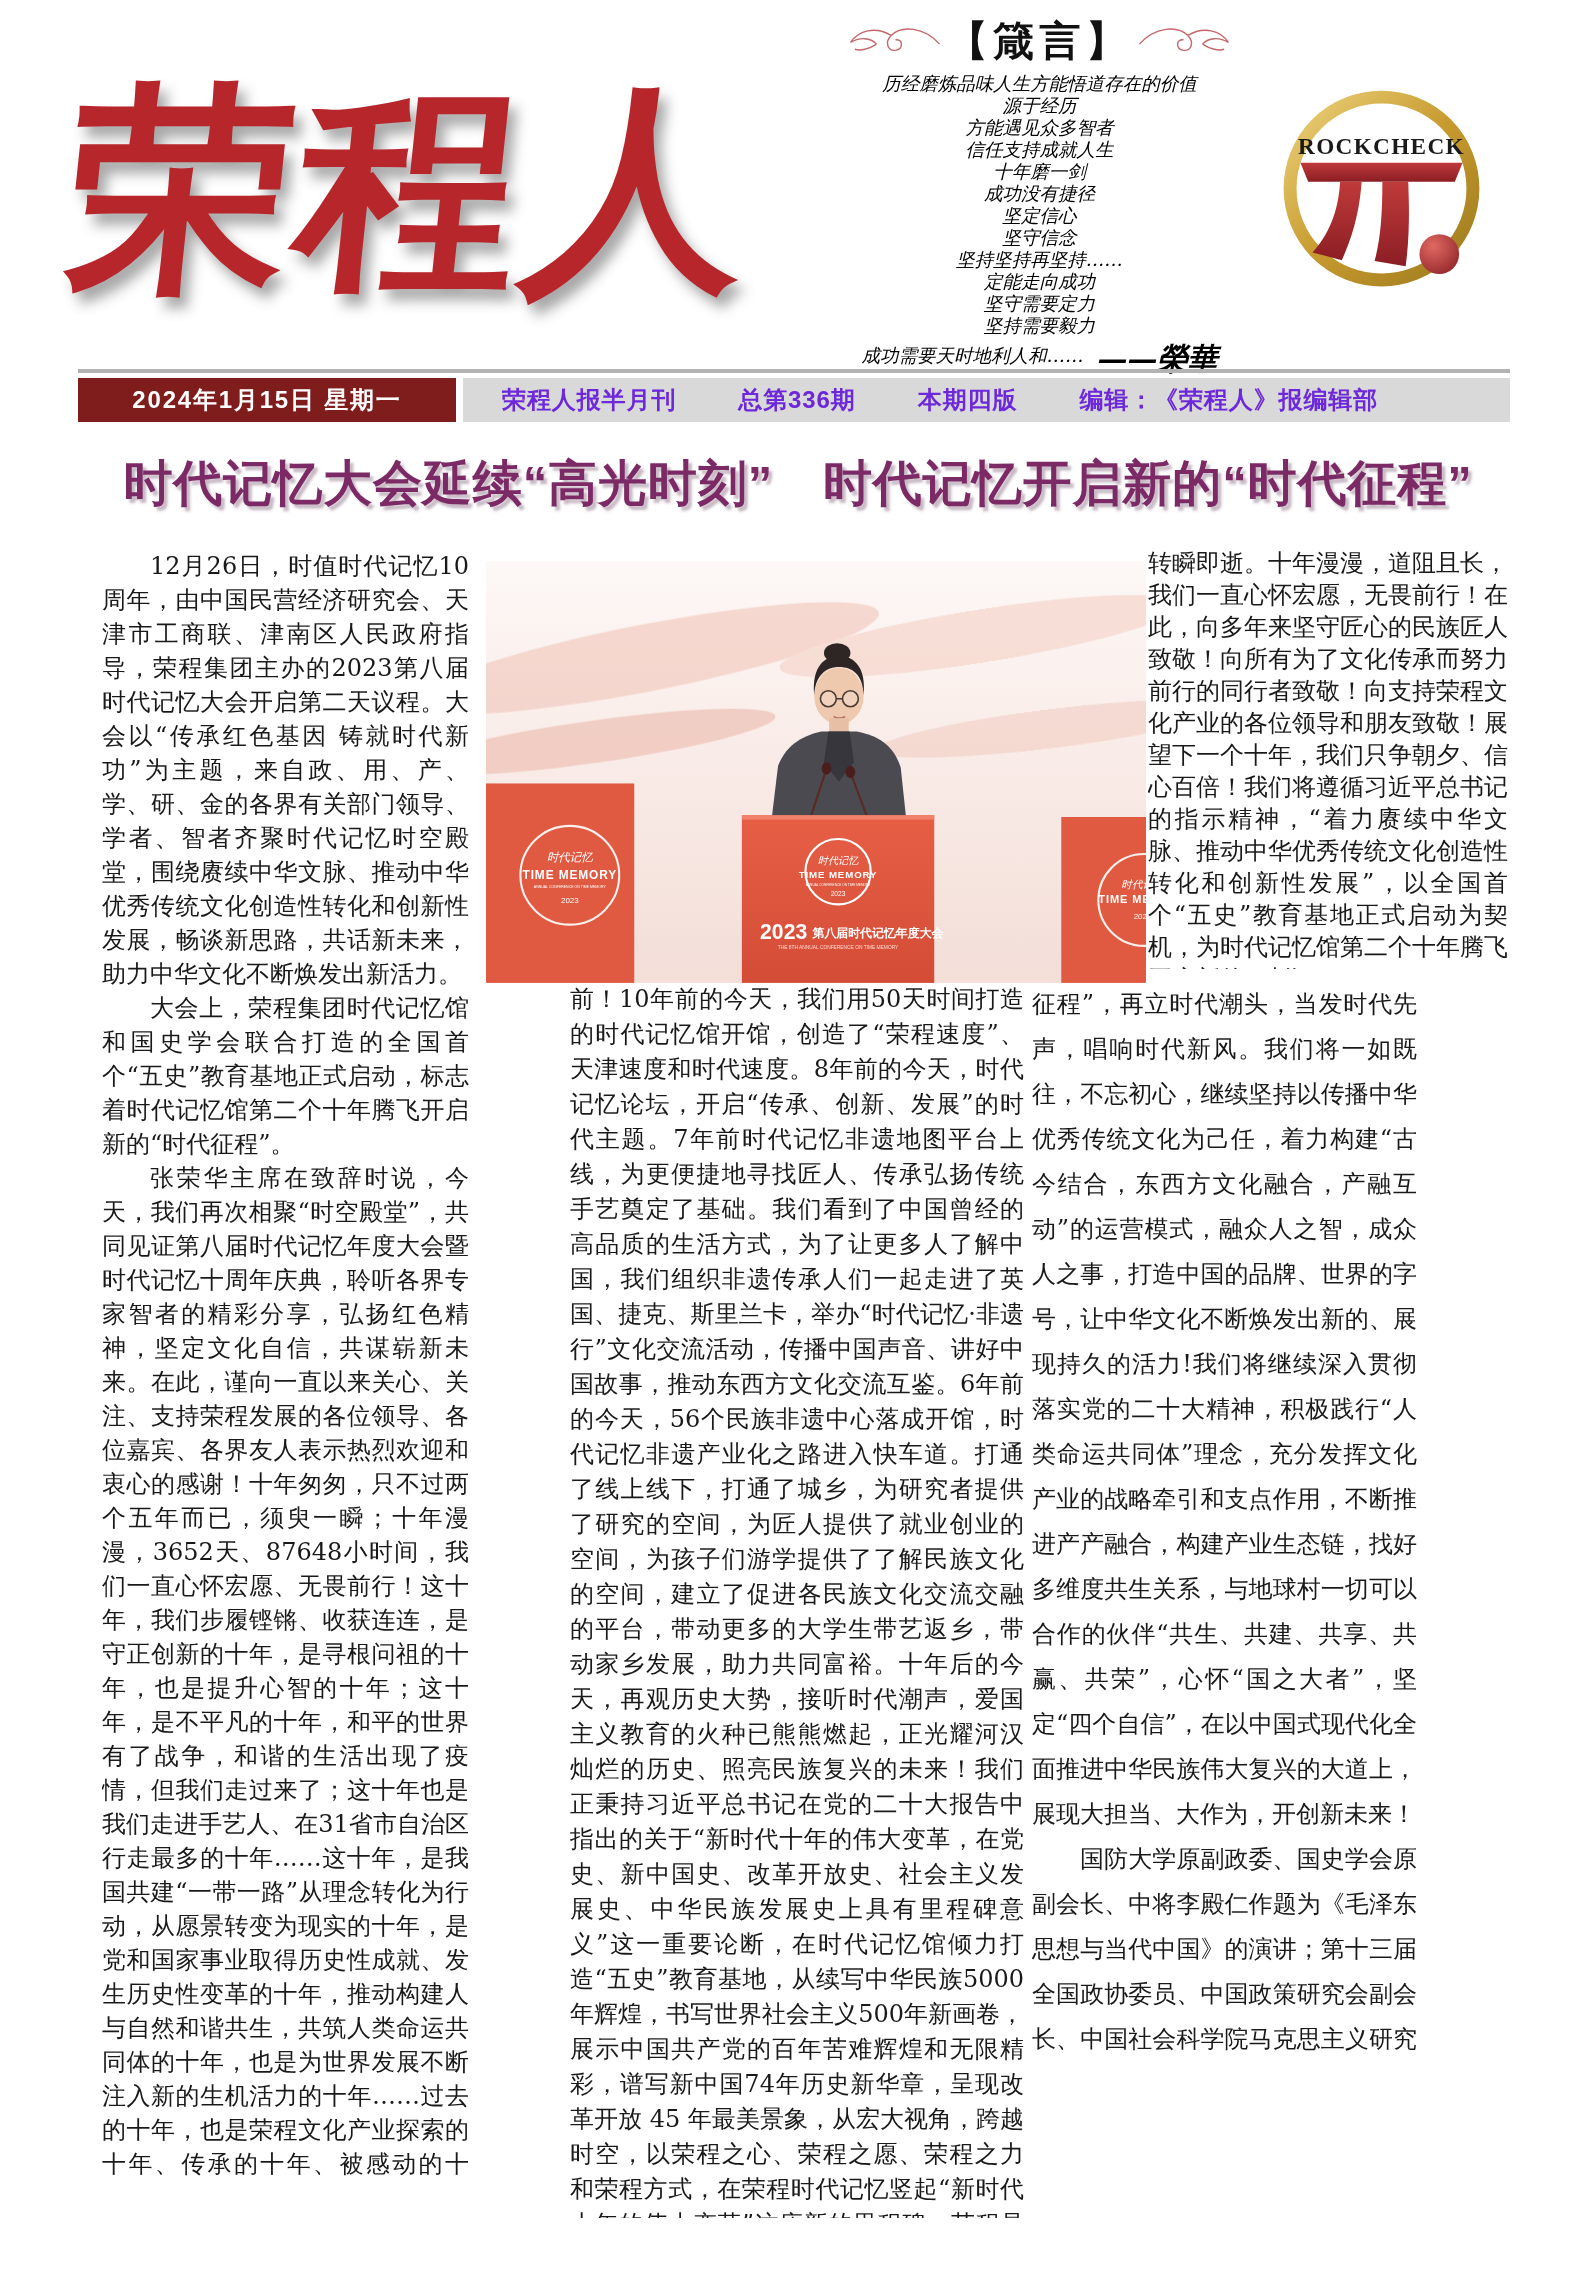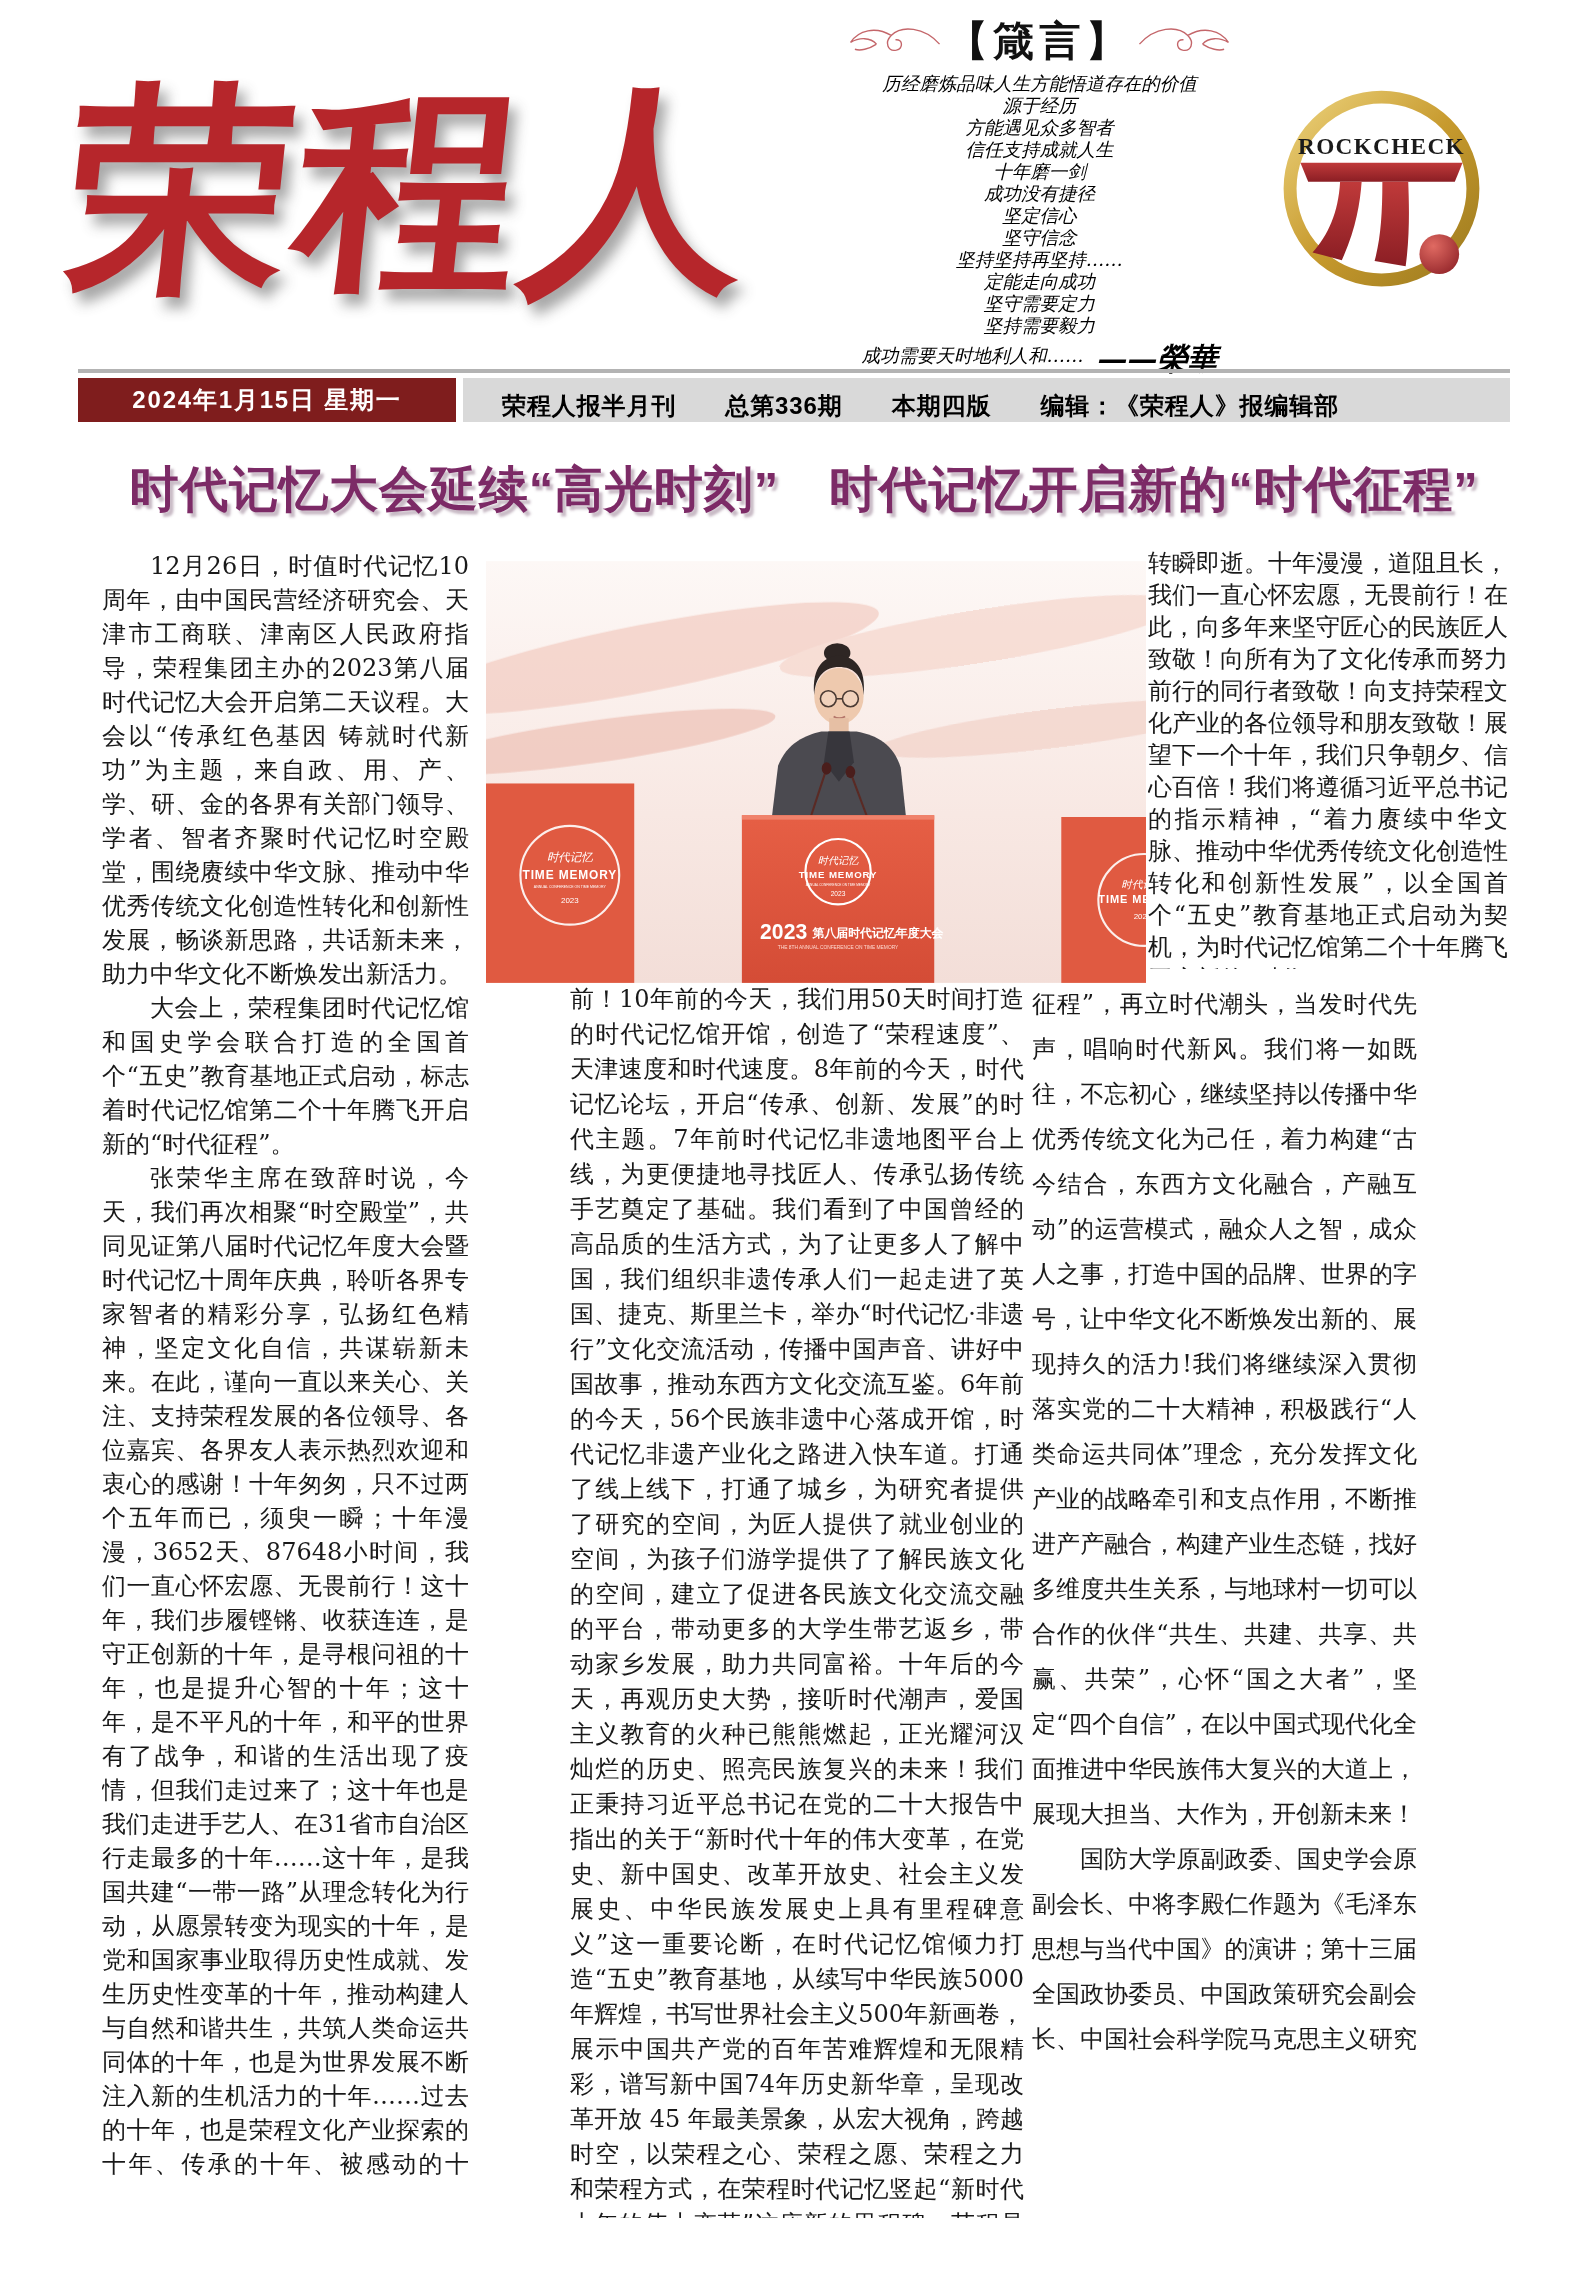--- a/index.html
+++ b/index.html
@@ -20,25 +20,25 @@
   .signature{font-size:30px;font-weight:700;line-height:1;transform:translateY(7px);white-space:nowrap;}
 
   .logo-box{position:absolute;left:1278px;top:81px;width:207px;height:222px;}
 
   
   .top-rule{position:absolute;left:78px;top:369px;width:1432px;height:3.5px;background:#b3b3b3;}
   .datebar{position:absolute;left:78px;top:378px;width:1432px;height:44px;
     font-family:"Liberation Sans",sans-serif;font-weight:700;font-size:24px;}
   .datebox{position:absolute;left:0;top:0;width:378px;height:44px;background:#7f1d1d;color:#fff;
     display:flex;align-items:center;justify-content:center;letter-spacing:1.8px;}
-  .infobar{position:absolute;left:385px;right:0;top:0;height:44px;background:#d9d9d9;color:#000000;
-    display:flex;align-items:flex-end;gap:49px;padding-left:39px;letter-spacing:0.9px;}
-
-  
-  .headline{position:absolute;left:79px;top:447px;width:1430px;margin:10px;text-align:center;
+  .infobar{position:absolute;left:385px;right:0;top:0;height:44px;background:#d9d9d9;color:#6d28d9;
+    display:flex;align-items:center;gap:62px;padding-left:39px;letter-spacing:0.9px;}
+
+  
+  .headline{position:absolute;left:79px;top:447px;width:1430px;margin:4px;text-align:center;
     font-family:"Liberation Sans",sans-serif;font-weight:700;font-size:49px;color:#7c2a66;
     letter-spacing:0.9px;text-shadow:3.5px 4.4px 2.6px rgba(130,100,125,.45);white-space:nowrap;overflow:hidden;}
 
   
   .photo{position:absolute;left:470px;top:545px;width:660px;height:422px;margin:16px;}
   .photo svg{display:block;font-family:"Liberation Sans",sans-serif;}
 
   
   .col{position:absolute;font-size:24px;line-height:34px;text-align:justify;color:#191919;overflow:hidden;}
   .col p{margin:0;text-indent:2em;}

